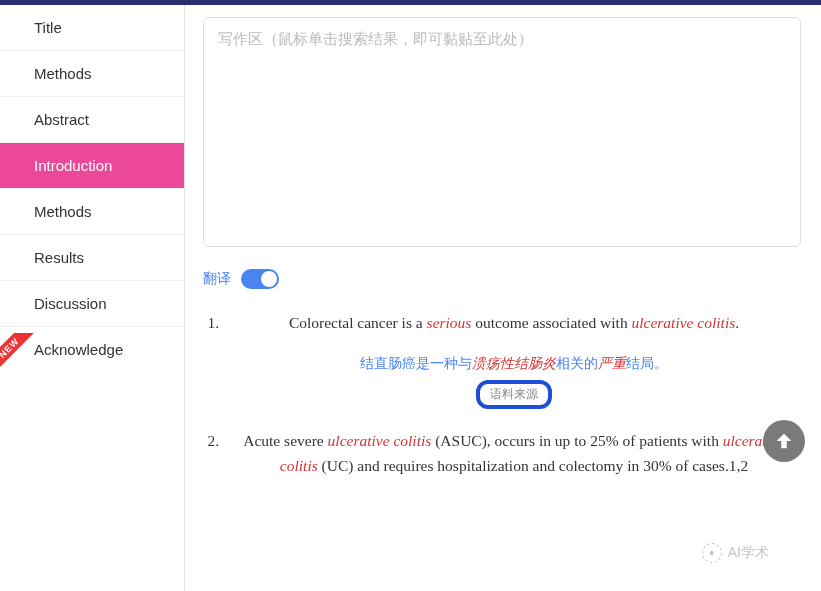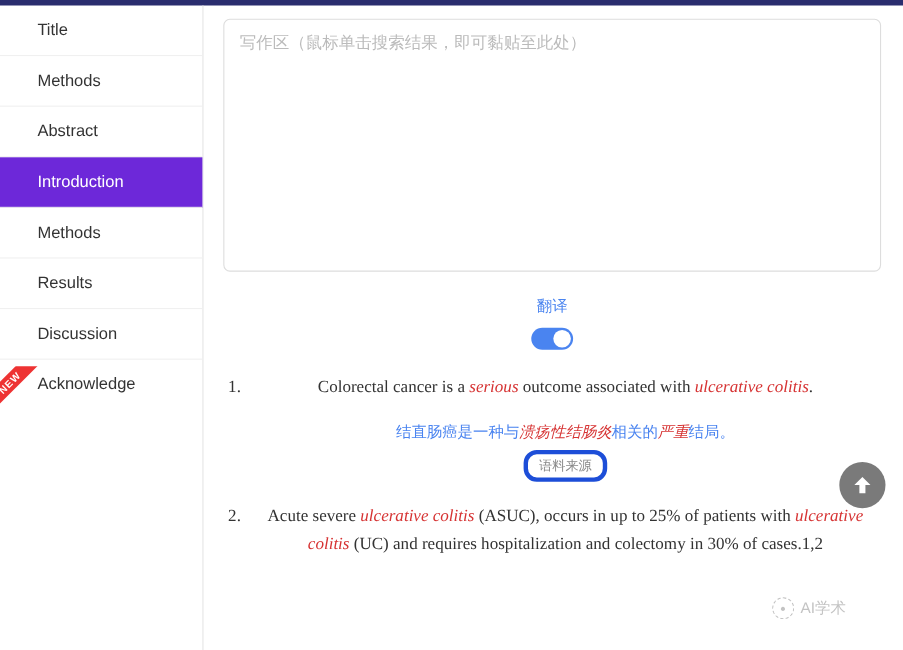--- a/index.html
+++ b/index.html
@@ -1,33 +1,33 @@
 <!DOCTYPE html>
 <html><head>
 <meta charset="utf-8">
 <style>
 * { margin: 0; padding: 0; box-sizing: border-box; }
 body { font-family: -apple-system, "Segoe UI", "Microsoft YaHei", sans-serif; background: #fff; width: 821px; height: 591px; overflow: hidden; position: relative; }
 .topbar { height: 5px; background: #2a2d6e; }
 .container { display: flex; height: calc(100% - 5px); }
 .sidebar { width: 185px; border-right: 1px solid #e5e5e5; position: relative; }
 .sidebar-item { padding: 14px 8px 14px 34px; font-size: 15px; color: #333; cursor: pointer; border-bottom: 1px solid #f0f0f0; position: relative; }
-.sidebar-item.active { background: #6d28d9; color: #fff; }
+.sidebar-item.active { background: #ec4899; color: #fff; }
 .sidebar-item:last-child { border-bottom: none; }
 .new-badge { position: absolute; left: -5px; top: 328px; width: 40px; height: 40px; overflow: hidden; pointer-events: none; }
 .new-badge::before { content: "NEW"; position: absolute; background: #e33; color: #fff; font-size: 9px; font-weight: bold; padding: 2px 20px; transform: rotate(-45deg); left: -18px; top: 8px; letter-spacing: 1px; }
 .main { flex: 1; padding: 12px 20px 12px 18px; overflow-y: auto; }
 .search-row { display: flex; align-items: center; gap: 8px; margin-bottom: 10px; background: #f5f6fa; border-radius: 6px; padding: 4px 6px 4px 12px; }
 .search-input { flex: 1; border: none; background: transparent; font-size: 22px; color: #444; outline: none; padding: 4px 0; font-family: inherit; }
 .clear-icon { width: 18px; height: 18px; border: 1.5px solid #aaa; border-radius: 50%; display: flex; align-items: center; justify-content: center; color: #aaa; font-size: 11px; cursor: pointer; }
 .clear-icon::before { content: "✕"; }
 .search-btn { background: #4a84f0; color: #fff; border: none; border-radius: 5px; padding: 8px 28px; font-size: 15px; letter-spacing: 6px; cursor: pointer; font-family: inherit; }
 .editor { width: 100%; height: 230px; border: 1px solid #ddd; border-radius: 6px; padding: 12px 14px; font-size: 15px; color: #a16207; font-family: inherit; resize: none; outline: none; }
 .editor::placeholder { color: #bbb; }
-.translate-row { display: flex; align-items: center; gap: 10px; margin: 18px 0 22px 0; flex-direction: column; }
+.translate-row { display: flex; align-items: center; gap: 10px; margin: 18px 0 22px 0; }
 .translate-label { color: #4a84f0; font-size: 14px; }
 .toggle { width: 38px; height: 20px; background: #4a84f0; border-radius: 10px; position: relative; cursor: pointer; }
 .toggle::after { content: ""; position: absolute; width: 16px; height: 16px; background: #fff; border-radius: 50%; top: 2px; right: 2px; }
 .results { font-family: Georgia, serif; font-size: 15.5px; color: #333; line-height: 1.6; }
 .result-item { display: flex; margin-bottom: 20px; }
 .result-num { width: 24px; flex-shrink: 0; text-align: right; padding-right: 8px; }
 .result-body { flex: 1; text-align: center; }
 .hl-red-it { color: #d63333; font-style: italic; }
 .cn-line { color: #4a84f0; font-family: -apple-system, "Microsoft YaHei", sans-serif; font-size: 14px; margin-top: 16px; }
 .cn-line .hl-cn { color: #d63333; font-style: italic; }

